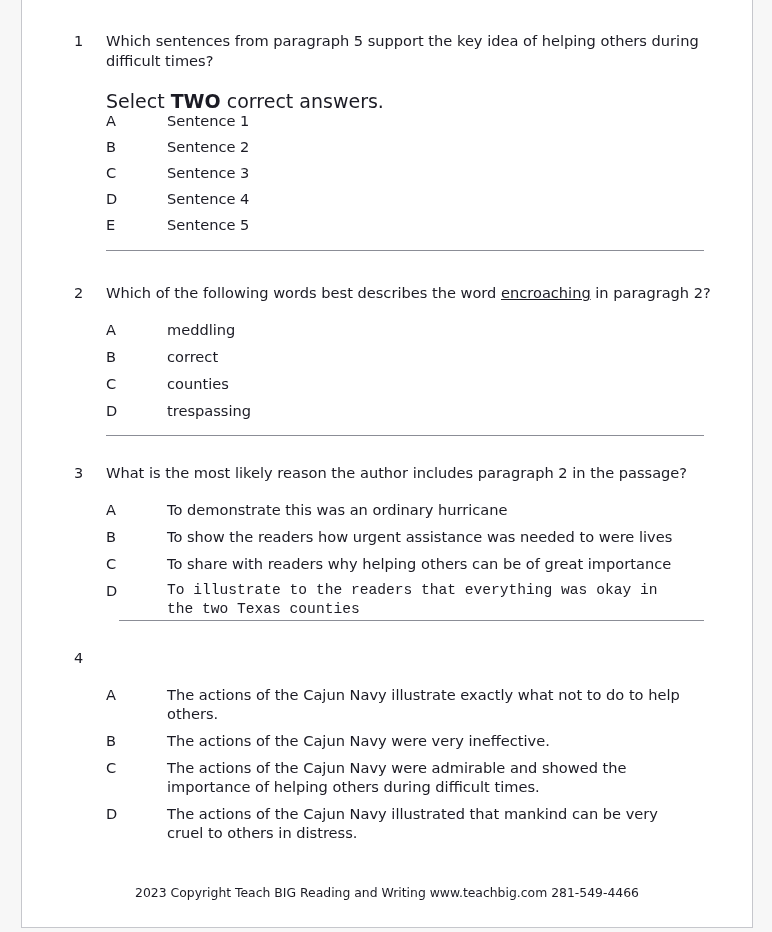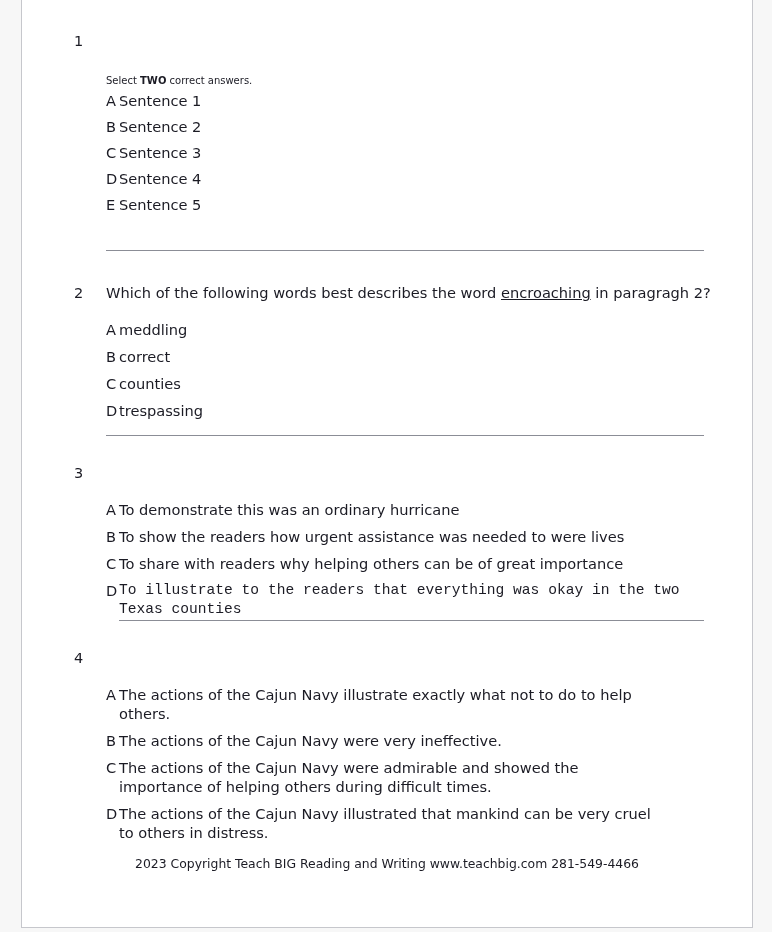--- a/index.html
+++ b/index.html
@@ -60,21 +60,21 @@
     color: #1b1b24;
     padding-right: 18px;
   }
   .q-text u {
     text-decoration: underline;
     text-underline-offset: 1px;
   }
 
   .select-note {
     margin-left: 84px;
-    font-size: 10px;
+    font-size: 19px;
     line-height: 20px;
     color: #1b1b24;
   }
   .select-note b { font-weight: bold; }
 
   
   .options { margin-left: 84px; }
   .option {
     display: flex;
     align-items: flex-start;
@@ -82,20 +82,21 @@
     line-height: 19px;
     color: #1b1b24;
   }
   .opt-letter {
     flex: 0 0 auto;
     width: 13px;
   }
   .opt-text {
     flex: 1 1 auto;
     padding-right: 26px;
+    margin-left: 48px;
   }
 
   
   .options.tight .option { margin-bottom: 7px; }
   .options.loose .option { margin-bottom: 8px; }
 
   
   .divider {
     position: absolute;
     height: 0;
@@ -115,20 +116,21 @@
 </style>
 </head>
 <body>
 
 <div class="page-sheet">
   <div class="page-body">
 
     <div class="question" style="top:32px;">
       <div class="q-head">
         <div class="q-num">1</div>
+        <div class="q-text">Which sentences from paragraph 5 support the key idea of helping others during difficult times?</div>
       </div>
       <div class="select-note" style="margin-top:20px;"><span>Select </span><b>TWO</b><span> correct answers.</span></div>
       <div class="options tight" style="margin-top:0;">
         <div class="option">
           <span class="opt-letter">A</span>
           <span class="opt-text">Sentence 1</span>
         </div>
         <div class="option">
           <span class="opt-letter">B</span>
           <span class="opt-text">Sentence 2</span>
@@ -173,20 +175,21 @@
           <span class="opt-text">trespassing</span>
         </div>
       </div>
     </div>
 
     <div class="divider" style="left:84px; top:436px; width:598px;"></div>
 
     <div class="question" style="top:464px;">
       <div class="q-head">
         <div class="q-num">3</div>
+        <div class="q-text">What is the most likely reason the author includes paragraph 2 in the passage?</div>
       </div>
       <div class="options loose" style="margin-top:17px;">
         <div class="option">
           <span class="opt-letter">A</span>
           <span class="opt-text">To demonstrate this was an ordinary hurricane</span>
         </div>
         <div class="option">
           <span class="opt-letter">B</span>
           <span class="opt-text">To show the readers how urgent assistance was needed to were lives</span>
         </div>
@@ -220,16 +223,16 @@
           <span class="opt-letter">C</span>
           <span class="opt-text" style="padding-right:120px;">The actions of the Cajun Navy were admirable and showed the importance of helping others during difficult times.</span>
         </div>
         <div class="option">
           <span class="opt-letter">D</span>
           <span class="opt-text" style="padding-right:88px;">The actions of the Cajun Navy illustrated that mankind can be very cruel to others in distress.</span>
         </div>
       </div>
     </div>
 
-    <div class="footer" style="top:857px;">2023 Copyright Teach BIG Reading and Writing www.teachbig.com 281-549-4466</div>
+    <div class="footer" style="top:886px;">2023 Copyright Teach BIG Reading and Writing www.teachbig.com 281-549-4466</div>
 
   </div>
 </div>
 
 </body></html>

